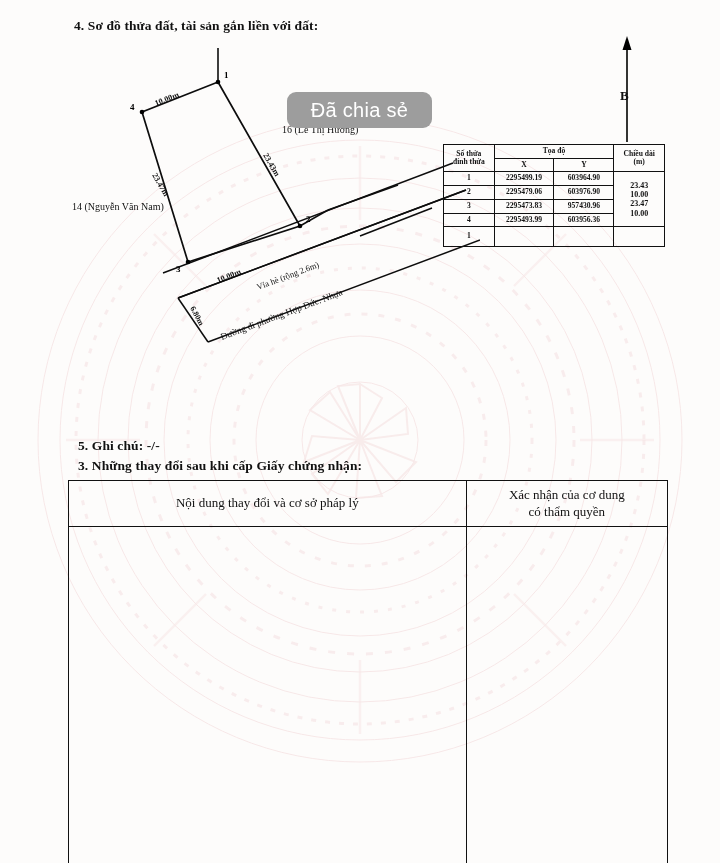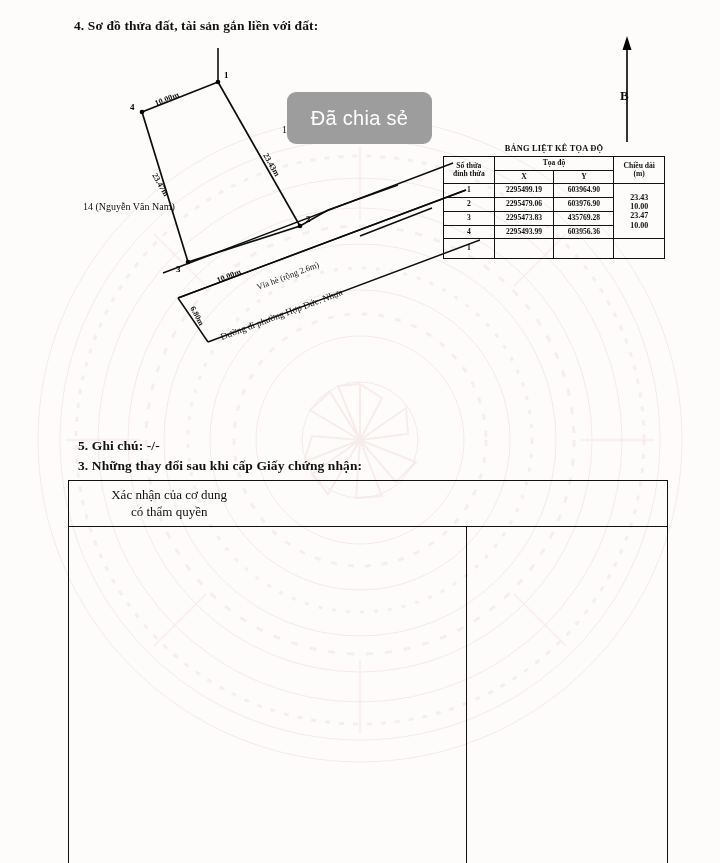--- a/index.html
+++ b/index.html
@@ -41,21 +41,21 @@
   .plot-line{stroke:#0d0d0d;fill:none;}
   .dimtxt{font-family:"Liberation Serif",serif;font-size:8.2px;font-weight:bold;fill:#111;}
   .vtx{font-family:"Liberation Serif",serif;font-size:9px;font-weight:bold;fill:#000;}
   .neighbor{
     position:absolute;font-size:10px;white-space:nowrap;color:#111;
   }
 
   
   #shared-badge{
     position:absolute;left:287px;top:92px;
-    width:145px;height:52px;border-radius:9px;
+    width:145px;height:36px;border-radius:9px;
     background:#9d9d9d;
     display:flex;align-items:center;justify-content:center;
   }
   #shared-badge span{
     color:#fff;font-family:"Liberation Sans",sans-serif;
     font-size:20px;letter-spacing:.3px;
   }
 
   
   #north{position:absolute;left:612px;top:36px;width:30px;height:110px;}
@@ -202,38 +202,37 @@
       <text class="dimtxt" transform="translate(96,66) rotate(-21.5)">10.00m</text>
       <text class="dimtxt" transform="translate(203,115) rotate(60.3)">23.43m</text>
       <text class="dimtxt" transform="translate(158,243) rotate(-21.5)">10.00m</text>
       <text class="dimtxt" transform="translate(92,135) rotate(60.3)">23.47m</text>
 
       <text class="dimtxt" style="font-size:8.6px;font-weight:normal" transform="translate(198,250) rotate(-20.5)">Vỉa hè (rộng 2.6m)</text>
       <text class="dimtxt" style="font-size:9.4px;font-weight:normal" transform="translate(162,300) rotate(-20.5)">Đường đi phường Hợp Đức. Nhựa</text>
       <text class="dimtxt" style="font-size:8px" transform="translate(130,268) rotate(62)">6.80m</text>
     </svg>
 
-    <span class="neighbor" style="position:absolute;left:23px;top:161px;">14 (Nguyễn Văn Nam)</span>
+    <span class="neighbor" style="position:absolute;left:12px;top:161px;">14 (Nguyễn Văn Nam)</span>
     <span class="neighbor" style="position:absolute;left:222px;top:84px;">16 (Lê Thị Hương)</span>
   </div>
 
   <div id="shared-badge">
     <span>Đã chia sẻ</span>
   </div>
 
   <div id="north">
     <svg width="30" height="110" viewBox="0 0 30 110">
       <line x1="15" y1="12" x2="15" y2="106" stroke="#000" stroke-width="1.6"></line>
       <polygon points="15,0 10.5,14 19.5,14" fill="#000"></polygon>
     </svg>
     <span class="nlabel">B</span>
   </div>
 
   <table id="coordtab">
-    <caption>BẢNG LIỆT KÊ TỌA ĐỘ</caption>
     <thead>
       <tr>
         <th class="c-id" rowspan="2">
           <span>Số thửa</span><br>
           <span>đỉnh thửa</span>
         </th>
         <th class="c-xy" colspan="2">Tọa độ</th>
         <th class="c-len" rowspan="2">
           <span>Chiều dài</span><br>
           <span>(m)</span>
@@ -257,38 +256,41 @@
         </td>
       </tr>
       <tr>
         <td>2</td>
         <td>2295479.06</td>
         <td>603976.90</td>
       </tr>
       <tr>
         <td>3</td>
         <td>2295473.83</td>
-        <td>435769.28</td>
+        <td>957430.96</td>
       </tr>
       <tr>
         <td>4</td>
         <td>2295493.99</td>
         <td>603956.36</td>
       </tr>
       <tr class="blankrow">
         <td>1</td>
         <td></td>
         <td></td>
         <td></td>
       </tr>
     </tbody>
   </table>
 
   <div id="changes">
     <div class="row-head">
+      <div class="col-a">
+        <span class="hd">Nội dung thay đổi và cơ sở pháp lý</span>
+      </div>
       <div class="col-b">
         <span class="hd">
           <span>Xác nhận của cơ dung</span><br>
           <span>có thẩm quyền</span>
         </span>
       </div>
     </div>
     <div class="body">
       <div class="col-a"></div>
       <div class="col-b"></div>

